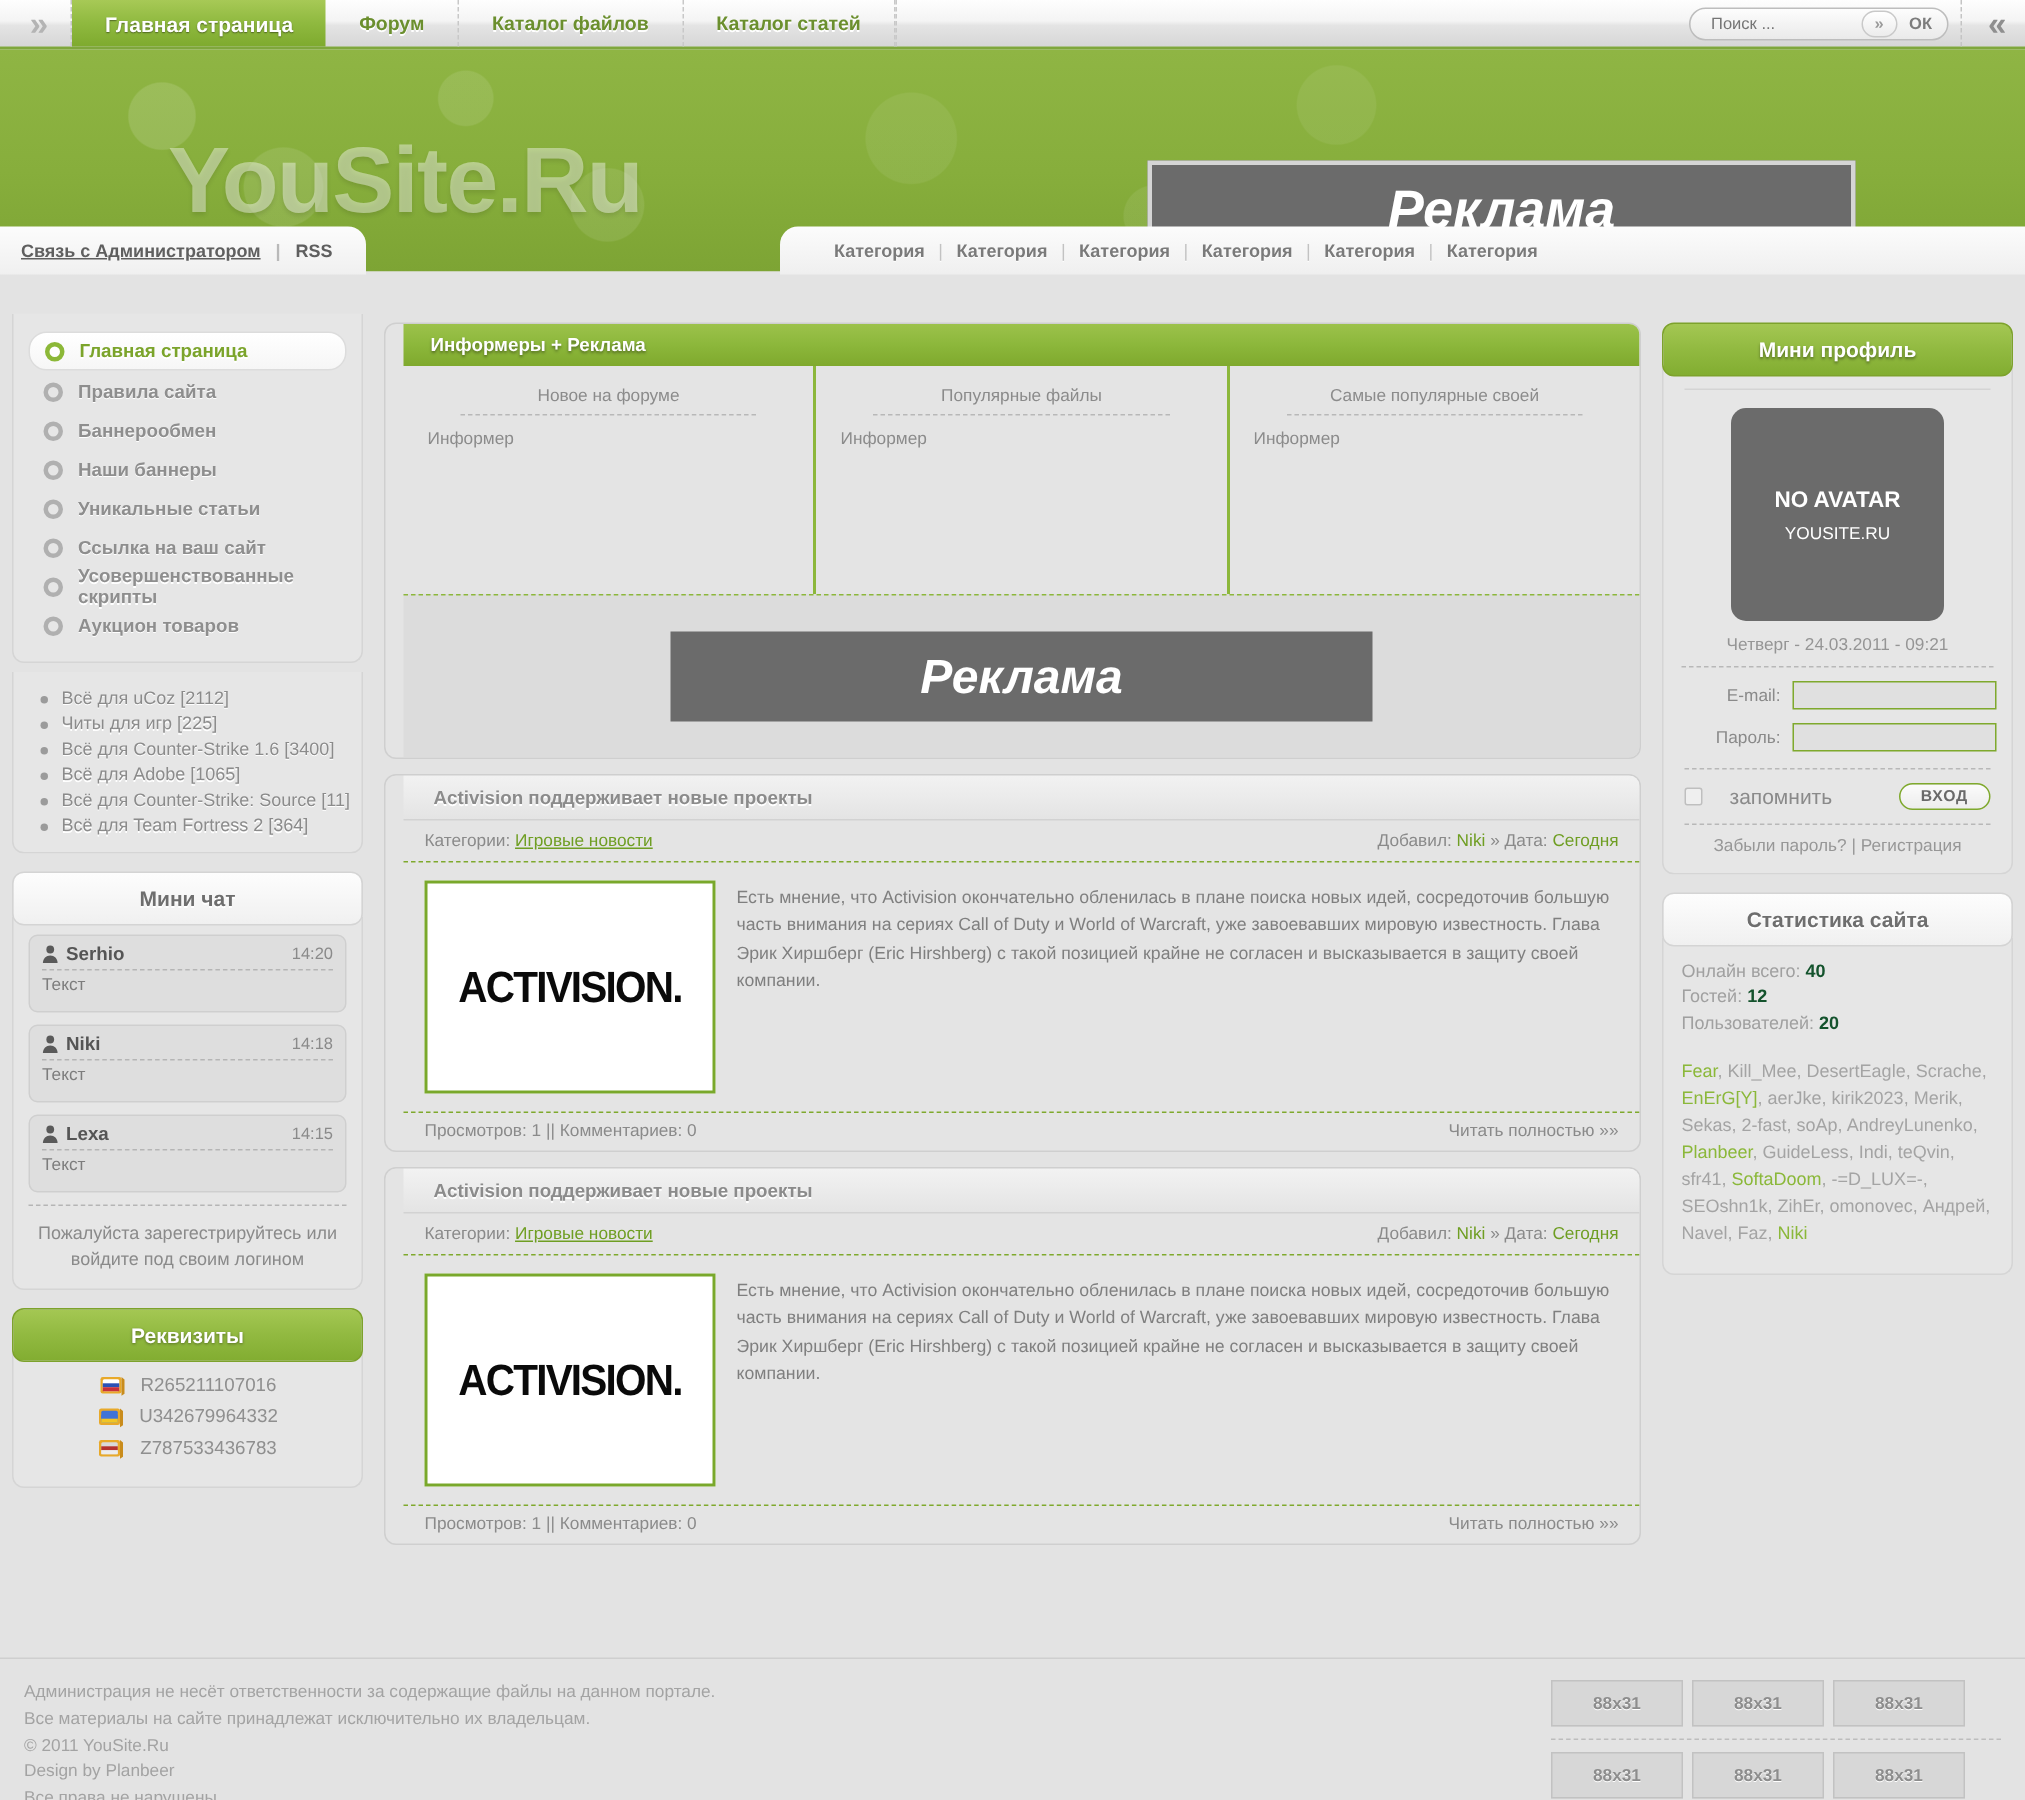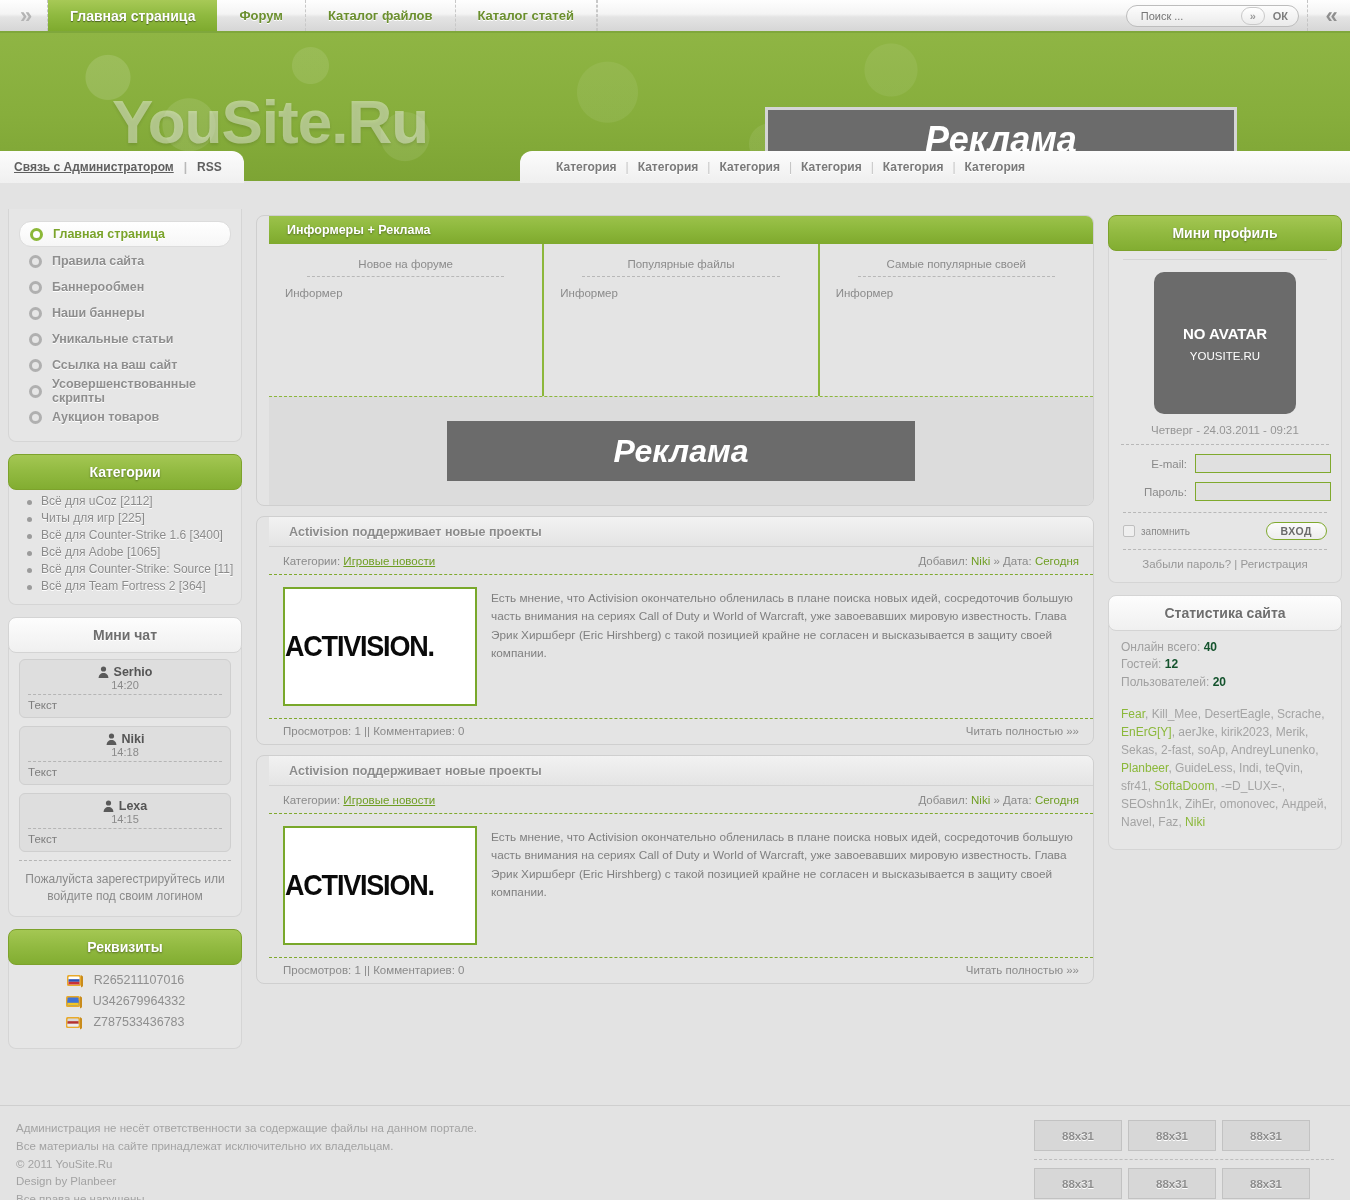--- a/index.html
+++ b/index.html
@@ -191,21 +191,21 @@
     width: 5px; height: 5px; border-radius: 50%; background: #9b9b9b;
   }
 
   
   .chat-msg {
     background: #dedede; border: 1px solid #cfcfcf; border-radius: 6px;
     padding: 5px 8px 6px; margin-bottom: 8px; min-height: 52px;
   }
   .chat-top {
     display: flex; align-items: center; justify-content: space-between;
-    border-bottom: 1px dashed #b5b5b5; padding-bottom: 3px; flex-direction: column;
+    border-bottom: 1px dashed #b5b5b5; padding-bottom: 3px;
   }
   .chat-user { display: flex; align-items: center; gap: 5px; font-size: 12.5px; font-weight: bold; color: #555; }
   .chat-time { font-size: 11px; color: #8a8a8a; }
   .chat-text { font-size: 11.5px; color: #7d7d7d; padding-top: 4px; }
   .person-ico { width: 11px; height: 12px; display: block; }
   .chat-foot {
     border-top: 1px dashed #b5b5b5; margin-top: 6px; padding-top: 10px;
     text-align: center; font-size: 12px; color: #8a8a8a; line-height: 1.45;
   }
 
@@ -264,23 +264,23 @@
   .art-meta {
     display: flex; align-items: center; justify-content: space-between;
     padding: 8px 14px 7px;
     font-size: 11.5px; color: #8a8a8a;
     border-bottom: 1px dashed #7fa92d;
   }
   .grn { color: #6f9e23; }
   .grn-u { color: #6f9e23; text-decoration: underline; cursor: pointer; }
   .art-body { display: flex; gap: 14px; padding: 12px 14px 12px; }
   .art-thumb {
-    width: 194px; height: 119px; flex: none;
+    width: 194px; height: 142px; flex: none;
     background: #fff; border: 2px solid #79a82b;
-    display: flex; align-items: center; justify-content: flex-start;
+    display: flex; align-items: center; justify-content: center;
   }
   .activision-logo {
     font-size: 27px; font-weight: bold; letter-spacing: -1.2px;
     color: #0a0a0a; font-family: "Liberation Sans", sans-serif;
     transform: scaleY(1.08);
   }
   .art-text { font-size: 11.8px; color: #7f7f7f; line-height: 1.55; padding-top: 2px; }
   .art-foot {
     display: flex; align-items: center; justify-content: space-between;
     padding: 6px 14px 7px;
@@ -312,21 +312,21 @@
     width: 136px; height: 19px;
     border: 1px solid #7fa92d; background: #e0e0e0;
     outline: none; font-family: "Liberation Sans", sans-serif; font-size: 11px;
     padding: 0 4px; color: #555;
   }
   .login-row {
     display: flex; align-items: center; justify-content: space-between;
     margin: 11px 4px 0; padding: 9px 0;
     border-top: 1px dashed #b8b8b8; border-bottom: 1px dashed #b8b8b8;
   }
-  .remember { display: flex; align-items: center; gap: 6px; font-size: 10px; color: #8a8a8a; cursor: pointer; }
+  .remember { display: flex; align-items: center; gap: 18px; font-size: 14px; color: #8a8a8a; cursor: pointer; }
   .chk {
     width: 12px; height: 12px; background: #efefef;
     border: 1px solid #bfbfbf; border-radius: 2px;
   }
   .btn-login {
     padding: 2px 14px; border-radius: 10px;
     border: 1px solid #7fa92d;
     background: linear-gradient(to bottom,#fbfbfb,#ededed);
     font-size: 10.5px; font-weight: bold; color: #6a6a6a;
     letter-spacing: .5px; cursor: pointer;
@@ -450,21 +450,20 @@
             <span>Усовершенствованные скрипты</span>
           </div>
           <div class="menu-item">
             <span class="bullet"></span>
             <span>Аукцион товаров</span>
           </div>
         </div>
     </div>
 
     <div class="widget">
-      <div class="widget-head">Категории</div>
       <div class="widget-body" style="padding:10px 6px 8px;">
         <ul class="cat-list" id="cat-list">
             <li>Всё для uCoz [2112]</li>
             <li>Читы для игр [225]</li>
             <li>Всё для Counter-Strike 1.6 [3400]</li>
             <li>Всё для Adobe [1065]</li>
             <li>Всё для Counter-Strike: Source [11]</li>
             <li>Всё для Team Fortress 2 [364]</li>
           </ul>
       </div>

